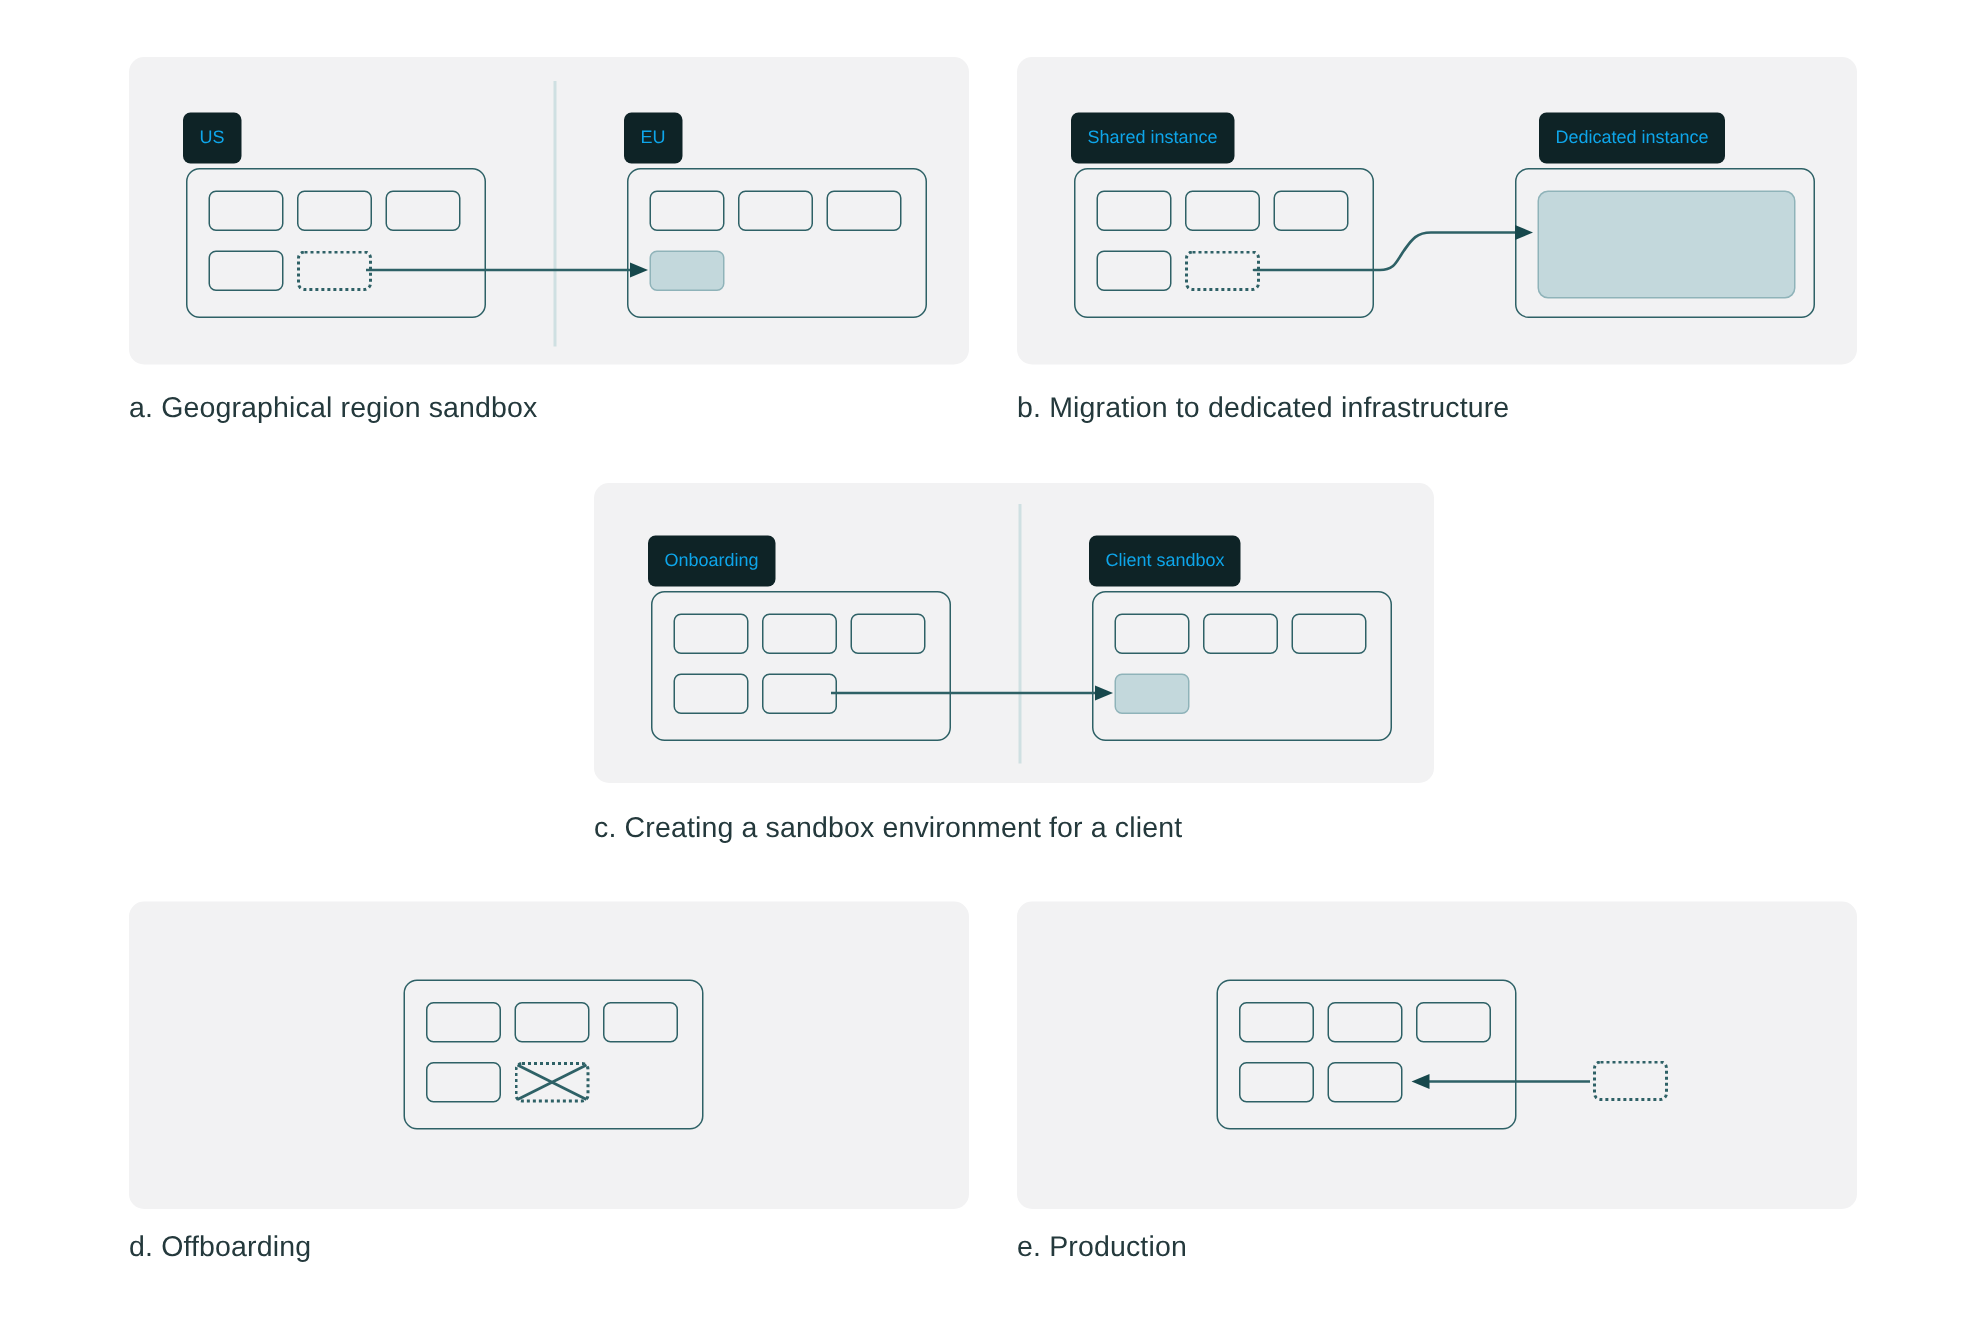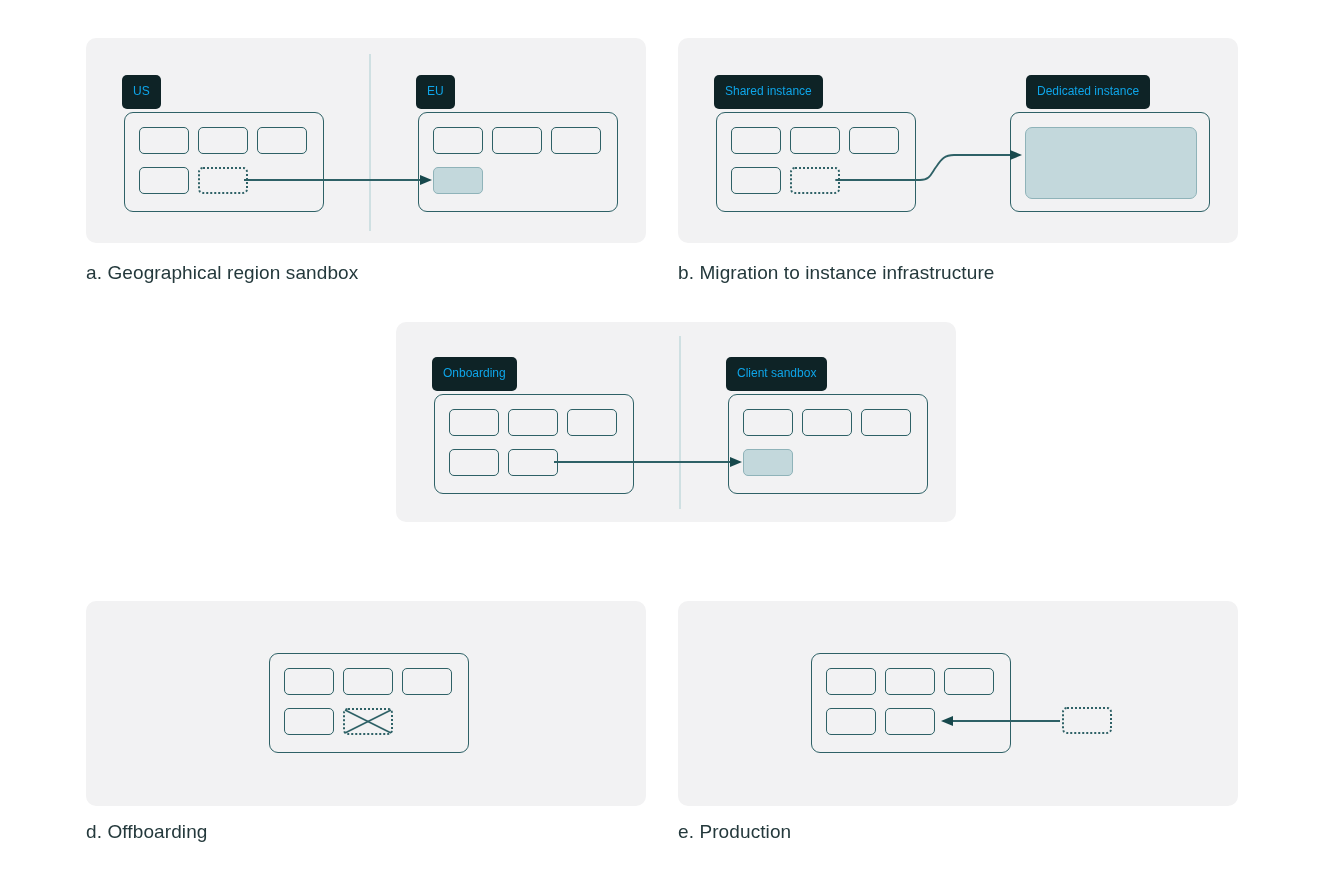--- a/index.html
+++ b/index.html
@@ -152,21 +152,21 @@
     <div class="group" style="left:332px; top:74px; width:200px; height:100px;">
       <div class="unit big-filled" style="left:14px; top:14px; width:172px; height:72px;"></div>
     </div>
 
     <svg class="vec" style="left:0; top:0; width:560px; height:205px;" viewBox="0 0 560 205">
       <path d="M158 142 L242 142 C252 142 253 136 258 129 C263 122 266 117 276 117 L334 117" stroke="#2e6166" stroke-width="1.8" fill="none" stroke-linecap="round"></path>
       <path d="M344 117 L332 112 L332 122 Z" fill="#17484c"></path>
     </svg>
   </div>
 
-  <div class="caption" style="left:678px; top:261px;">b. Migration to instance infrastructure</div>
+  <div class="caption" style="left:678px; top:261px;">b. Migration to dedicated infrastructure</div>
 
   <div class="panel" style="left:396px; top:322px; width:560px; height:200px;">
 
     <div class="divider" style="left:283px; top:14px; height:173px;"></div>
 
     <div class="badge" style="left:36px; top:35px;">Onboarding</div>
 
     <div class="group" style="left:38px; top:72px; width:200px; height:100px;">
       <div class="unit" style="left:14px; top:14px; width:50px; height:27px;"></div>
       <div class="unit" style="left:73px; top:14px; width:50px; height:27px;"></div>
@@ -183,20 +183,21 @@
       <div class="unit" style="left:132px; top:14px; width:50px; height:27px;"></div>
       <div class="unit filled" style="left:14px; top:54px; width:50px; height:27px;"></div>
     </div>
 
     <svg class="vec" style="left:0; top:0; width:560px; height:200px;" viewBox="0 0 560 200">
       <line x1="158" y1="140" x2="337" y2="140" stroke="#2e6166" stroke-width="1.8"></line>
       <path d="M346 140 L334 135 L334 145 Z" fill="#17484c"></path>
     </svg>
   </div>
 
+  <div class="caption" style="left:396px; top:541px;">c. Creating a sandbox environment for a client</div>
 
   <div class="panel" style="left:86px; top:601px; width:560px; height:205px;">
 
     <div class="group" style="left:183px; top:52px; width:200px; height:100px;">
       <div class="unit" style="left:14px; top:14px; width:50px; height:27px;"></div>
       <div class="unit" style="left:73px; top:14px; width:50px; height:27px;"></div>
       <div class="unit" style="left:132px; top:14px; width:50px; height:27px;"></div>
       <div class="unit" style="left:14px; top:54px; width:50px; height:27px;"></div>
       <div class="unit dashed" style="left:73px; top:54px; width:50px; height:27px;"></div>
       <svg class="vec" style="left:73px; top:54px; width:50px; height:27px;" viewBox="0 0 50 27">

